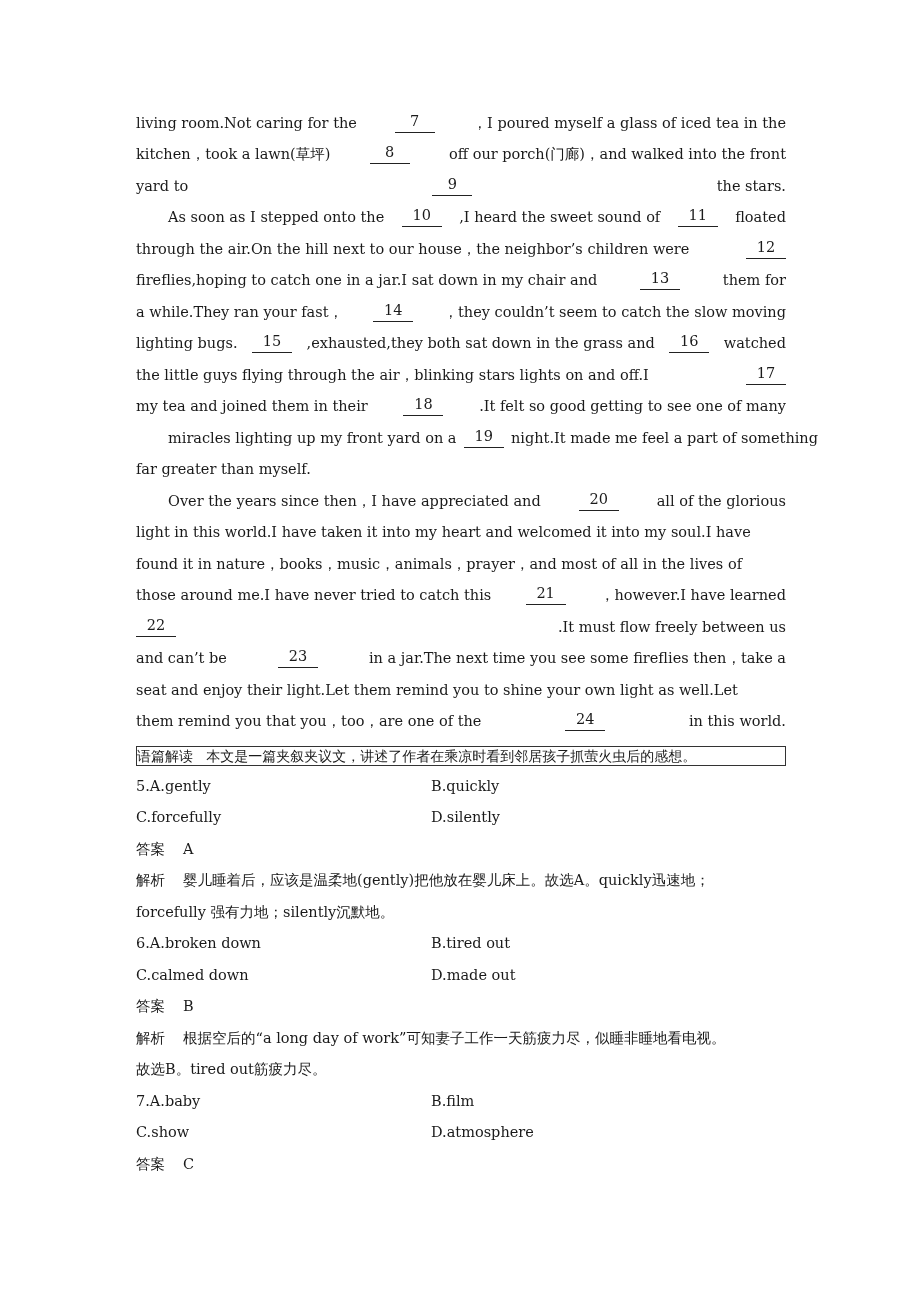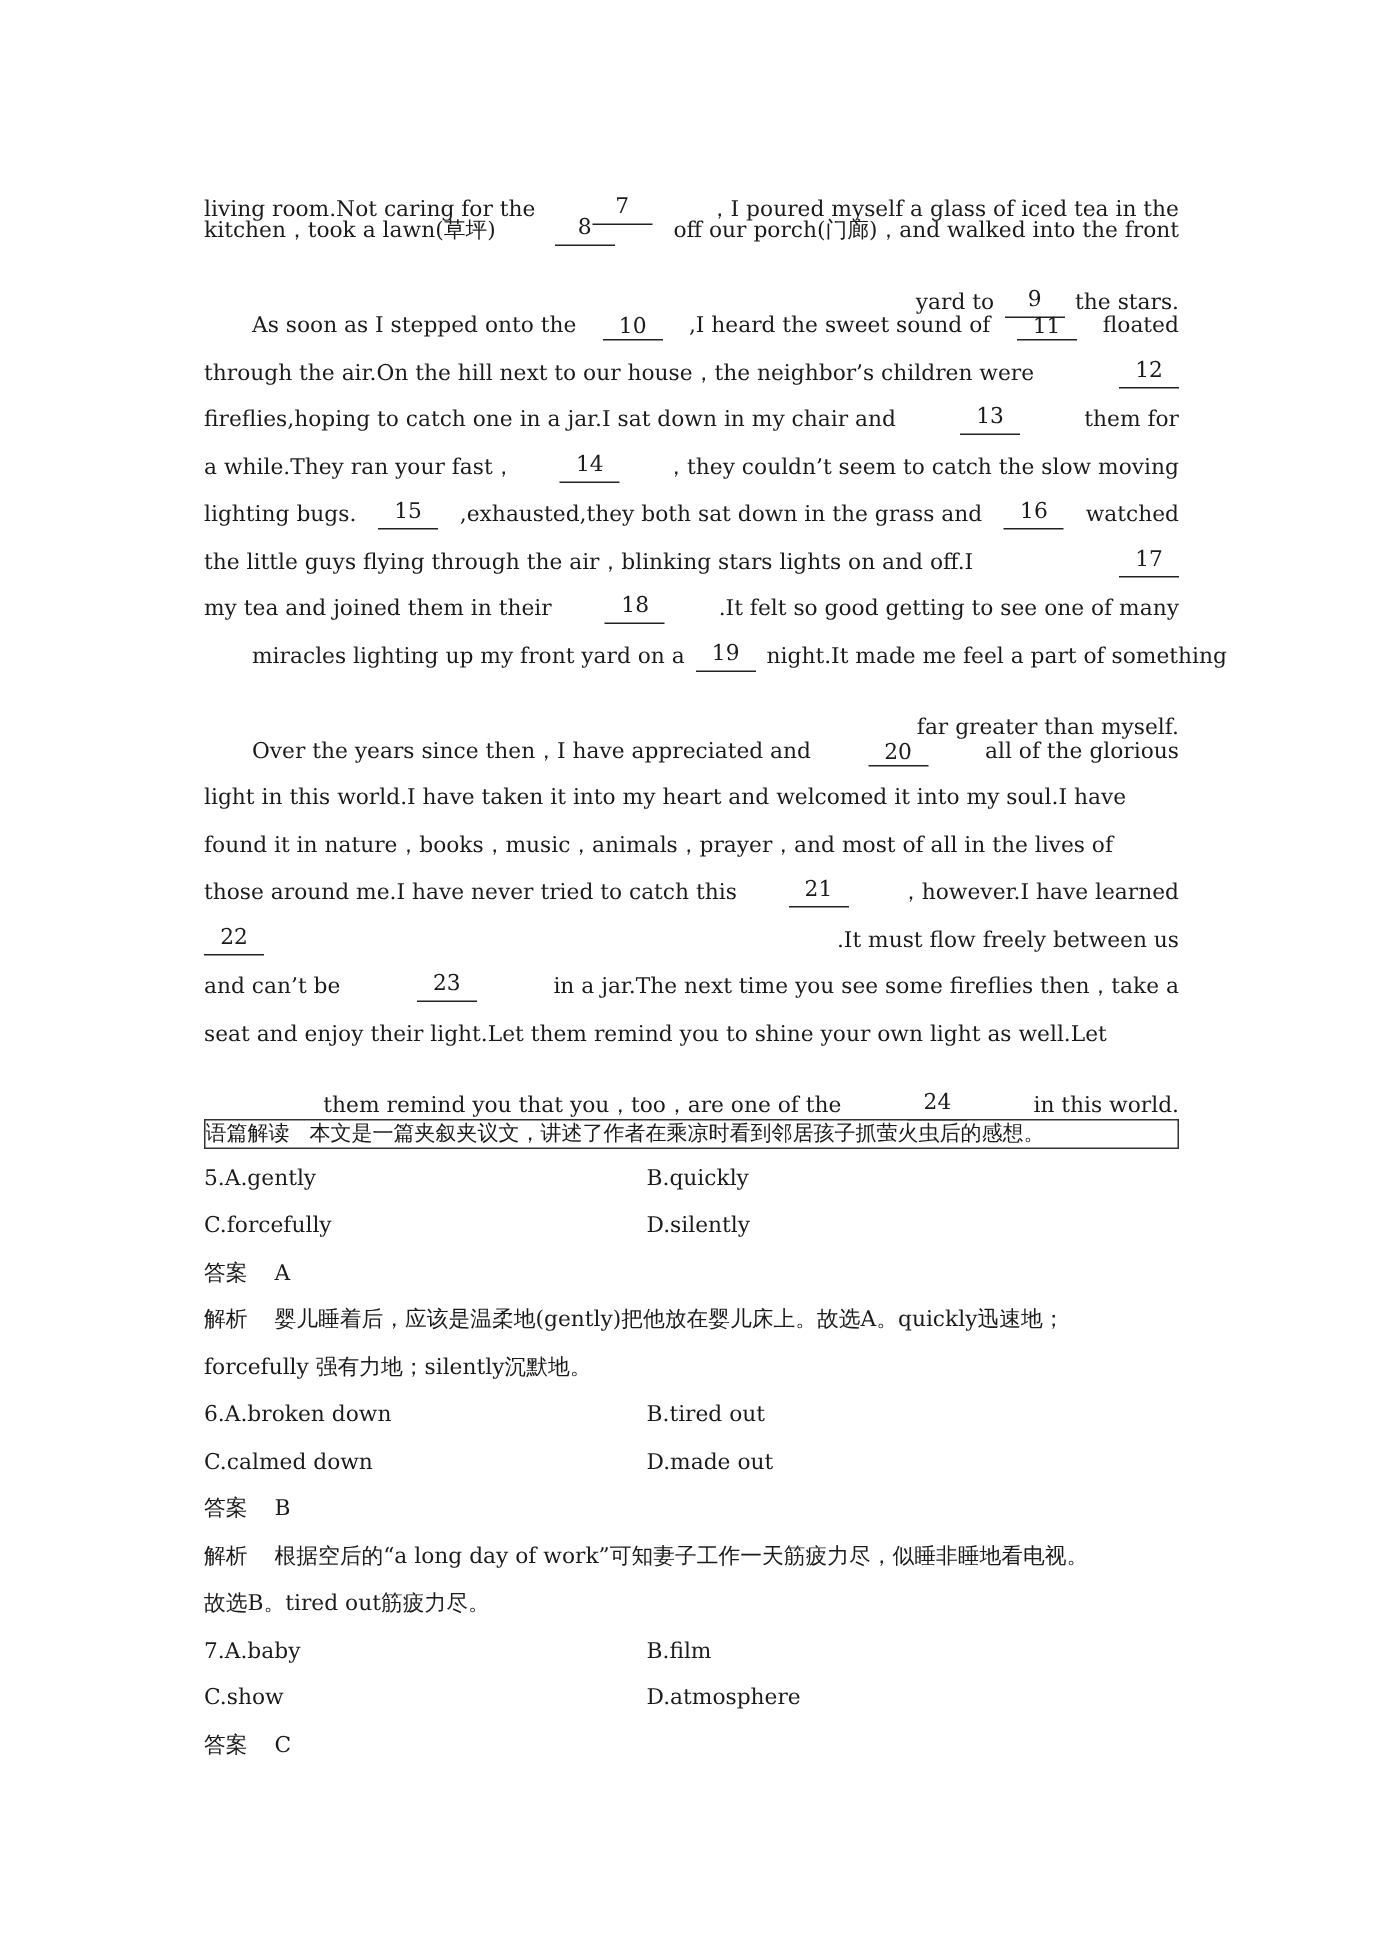--- a/index.html
+++ b/index.html
@@ -7,43 +7,43 @@
   .page {
     position: absolute; left: 136px; top: 0; width: 650px;
     font-family: "DejaVu Serif", "Liberation Serif", serif;
     font-size: 14.5px; color: #1a1a1a;
   }
   .line {
     position: absolute; left: 0; width: 650px; height: 20px;
     line-height: 20px; white-space: nowrap;
     display: flex; justify-content: space-between;
   }
-  .line.last { justify-content: flex-end; gap: 7px; margin-top: 16px; }
-  .line.indent { padding-left: 32px; width: 618px; align-items: flex-end; }
+  .line.last { justify-content: space-between; gap: 7px; }
+  .line.indent { padding-left: 32px; width: 618px; }
   .blank {
     display: inline-block; border-bottom: 1px solid #222;
     text-align: center; min-width: 40px; line-height: 16px;
   }
   .summary {
     position: absolute; left: 0; top: 746px; width: 648px; height: 18px;
     border: 1px solid #333; line-height: 18px; font-size: 14px;
     white-space: nowrap; overflow: hidden;
   }
   .opt-row { position: absolute; left: 0; width: 650px; height: 20px; line-height: 20px; }
   .opt-a { position: absolute; left: 0; }
   .opt-b { position: absolute; left: 295px; }
   .ans { position: absolute; left: 0; height: 20px; line-height: 20px; white-space: nowrap; }
   .ans .lbl { margin-right: 18px; }
 </style>
 </head>
 <body>
 
 <div class="page">
   <div id="passage">
-      <div class="line" style="top: 130px;">
+      <div class="line" style="top: 113px;">
         <span>living room.Not caring for the</span>
         <span class="blank">7</span>
         <span>，I poured myself a glass of iced tea in the</span>
       </div>
       <div class="line" style="top: 144px;">
         <span>kitchen，took a lawn(草坪)</span>
         <span class="blank">8</span>
         <span>off our porch(门廊)，and walked into the front</span>
       </div>
       <div class="line last" style="top: 176px;">

